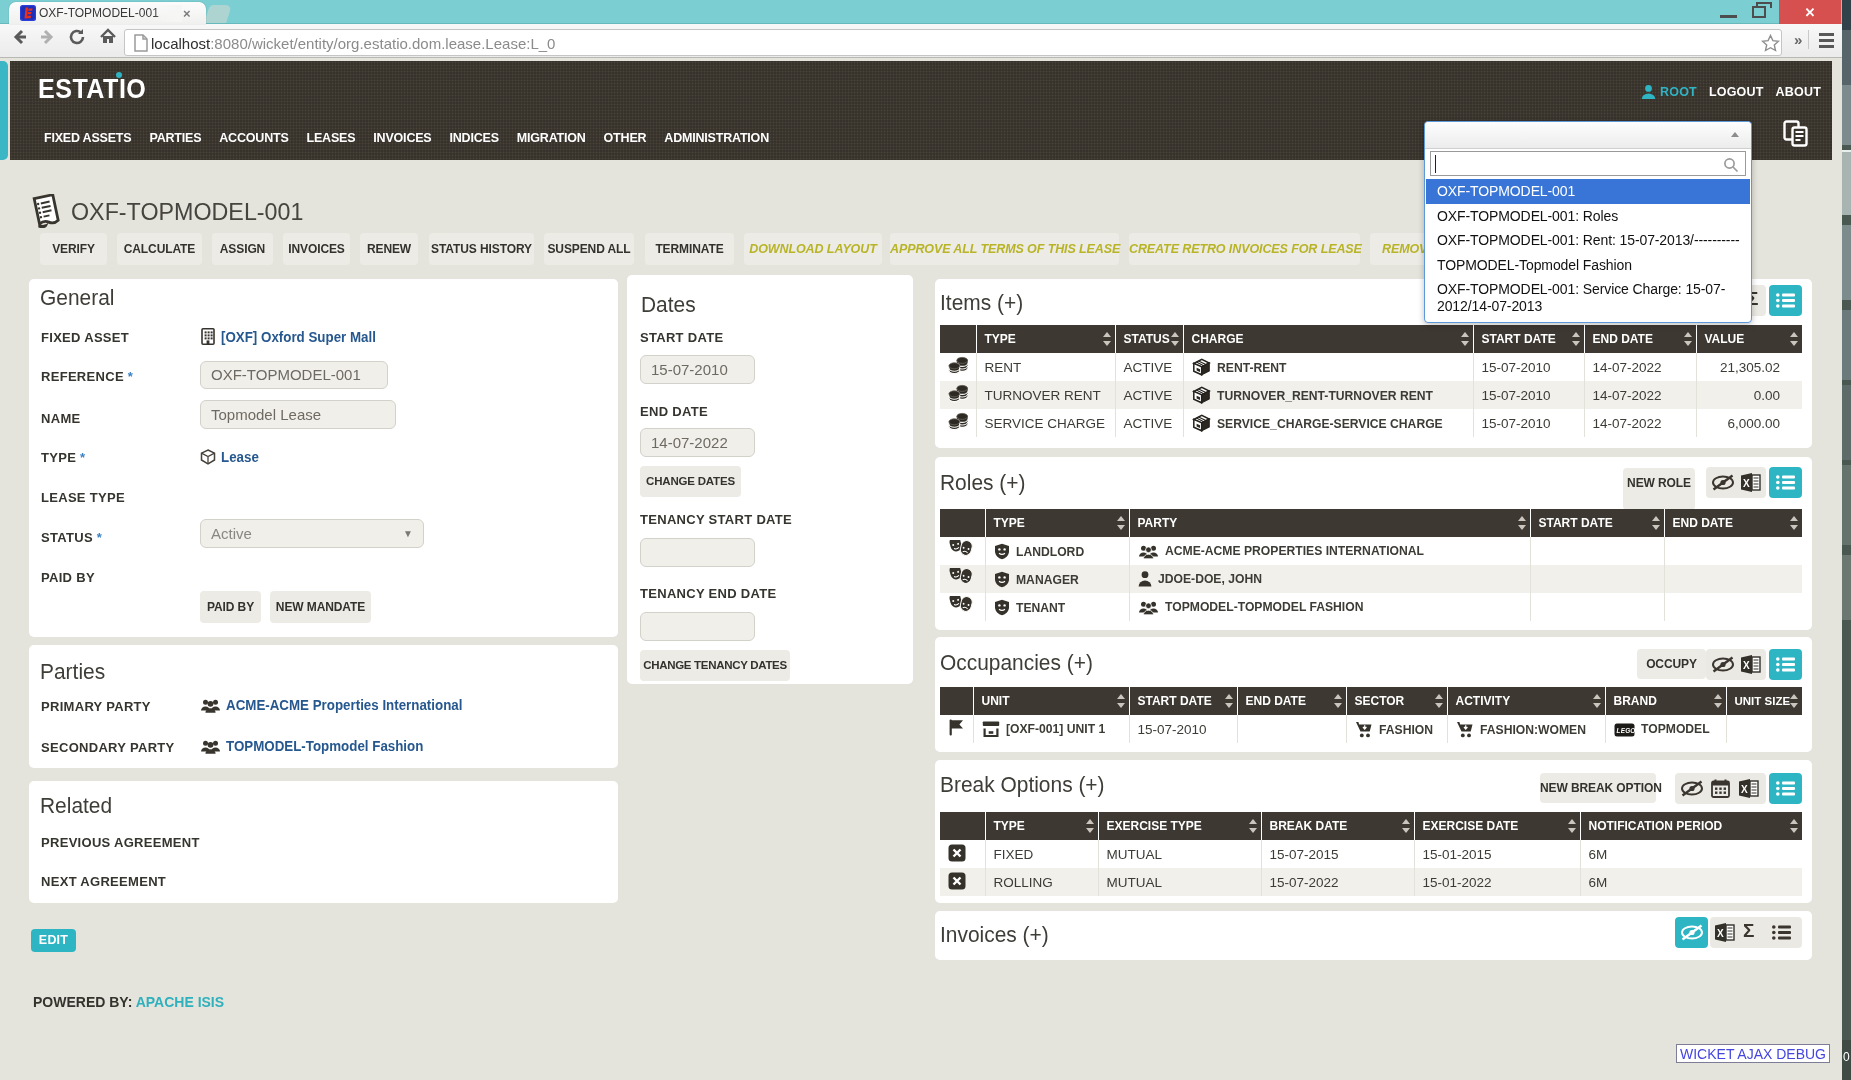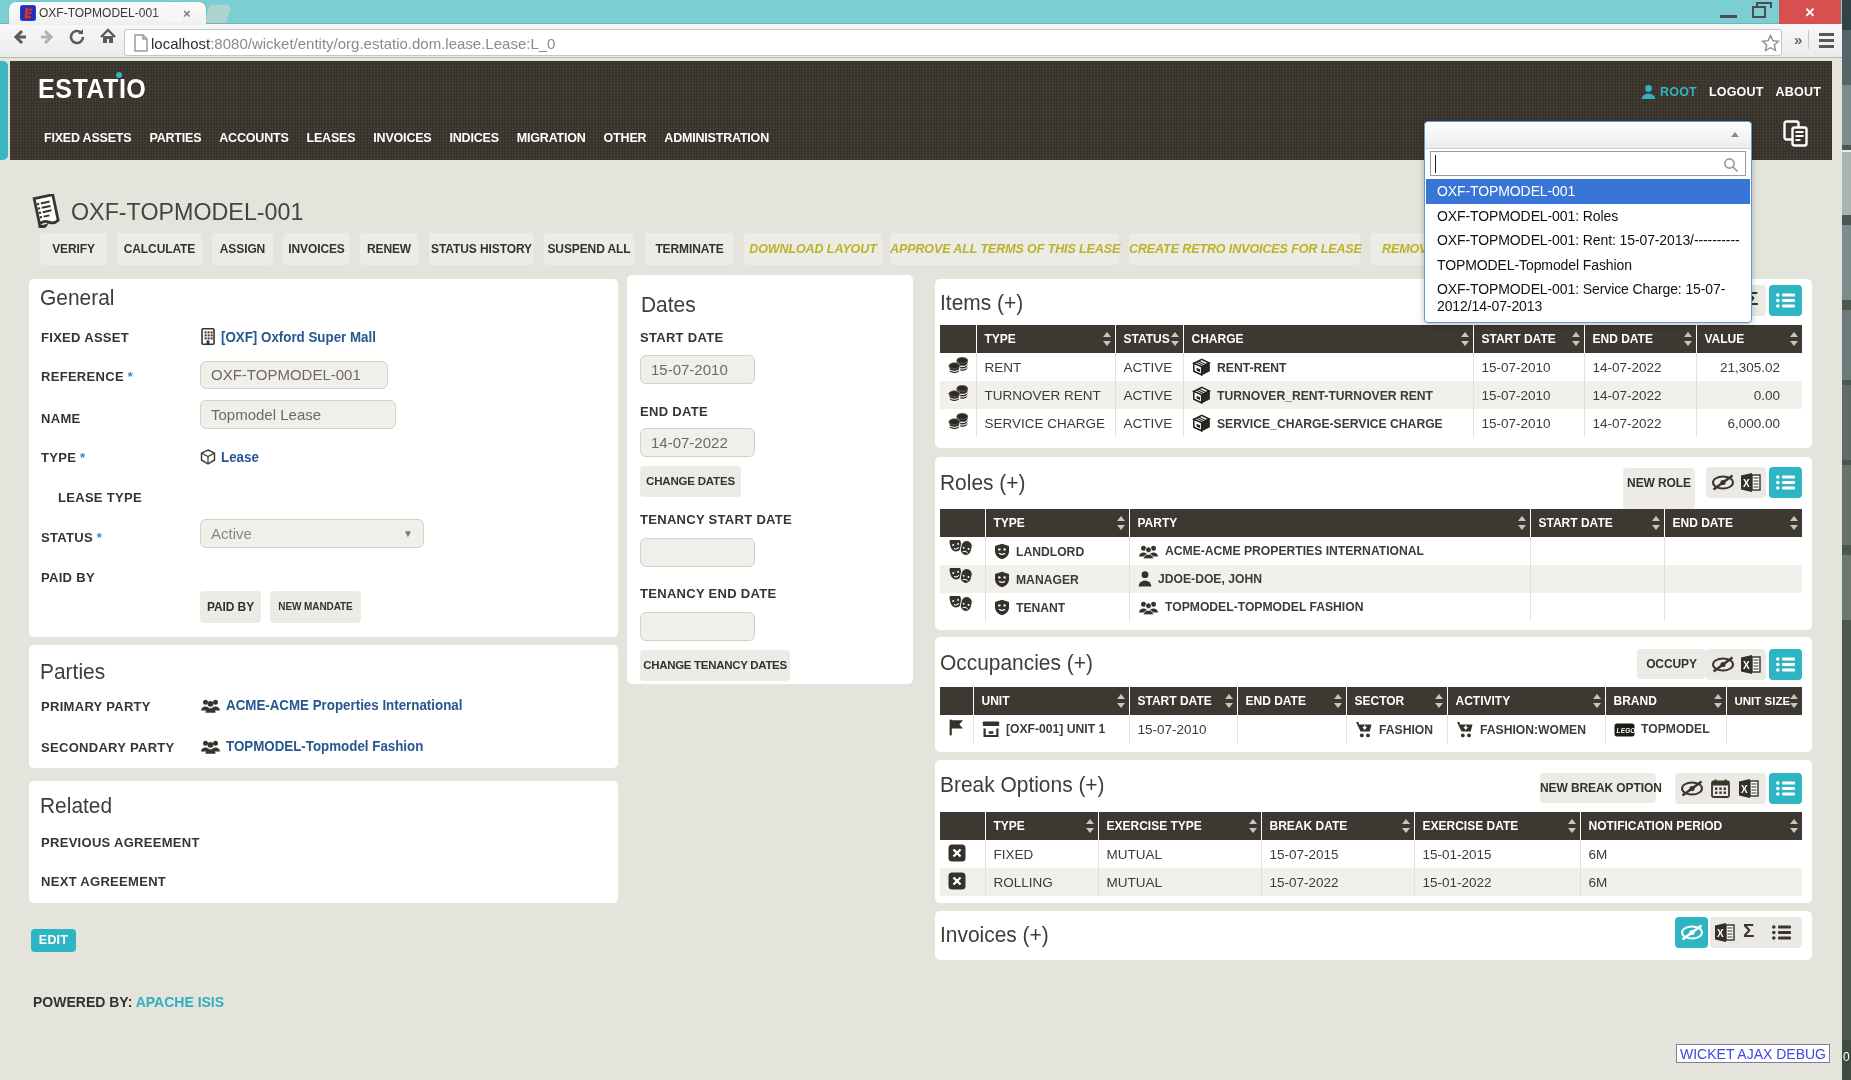--- a/index.html
+++ b/index.html
@@ -185,26 +185,26 @@
       </svg><span class="sqz">[OXF] Oxford Super Mall</span></div>
   <div class="frmlbl" style="left:41px;top:311px">REFERENCE <i>*</i></div>
   <div class="ibox" style="left:200px;top:303px;width:188px;height:28px;line-height:26px">OXF-TOPMODEL-001</div>
   <div class="frmlbl" style="left:41px;top:353px">NAME</div>
   <div class="ibox" style="left:200px;top:342px;width:196px;height:29px;line-height:27px">Topmodel Lease</div>
   <div class="frmlbl" style="left:41px;top:392px">TYPE <i>*</i></div>
   <div class="blink" style="left:200px;top:391px"><svg class="icn" width="16" height="16" viewBox="0 0 16 16">
         <path d="M8 1 L14.5 4.2 V11 L8 14.8 L1.5 11 V4.2 Z" fill="none" stroke="#45423b" stroke-width="1.5"></path>
         <path d="M1.5 4.2 L8 7.5 L14.5 4.2 M8 7.5 V14.8" fill="none" stroke="#45423b" stroke-width="1.3"></path>
       </svg><span class="sqz">Lease</span></div>
-  <div class="frmlbl" style="left:58px;top:432px">LEASE TYPE</div>
+  <div class="frmlbl" style="left:41px;top:432px">LEASE TYPE</div>
   <div class="frmlbl" style="left:41px;top:472px">STATUS <i>*</i></div>
   <div class="ibox" style="left:200px;top:461px;width:224px;height:29px;line-height:27px;color:#8a8780">Active<span style="position:absolute;right:10px;top:0;color:#7a7a74;font-size:10px">▼</span></div>
   <div class="frmlbl" style="left:41px;top:512px">PAID BY</div>
   <span class="abtn" style="position:absolute;left:200px;top:533px;font-size:12px;width:61px">PAID BY</span>
-  <span class="abtn" style="position:absolute;left:270px;top:533px;font-size:10px;width:91px">NEW MANDATE</span>
+  <span class="abtn" style="position:absolute;left:270px;top:533px;font-size:12px;width:101px">NEW MANDATE</span>
 
   <div class="panel" style="left:29px;top:587px;width:589px;height:123px"></div>
   <div class="ptitle" style="left:40px;top:601px">Parties</div>
   <div class="frmlbl" style="left:41px;top:641px">PRIMARY PARTY</div>
   <div class="blink" style="left:200px;top:639px"><svg class="icn" width="21" height="15" viewBox="0 0 21 15">
         <g fill="#38352e">
           <circle cx="5.5" cy="4.2" r="2.5"></circle>
           <path d="M1 12.5a4.5 4 0 0 1 9 0z"></path>
           <circle cx="15.5" cy="4.2" r="2.5"></circle>
           <path d="M11 12.5a4.5 4 0 0 1 9 0z"></path>

